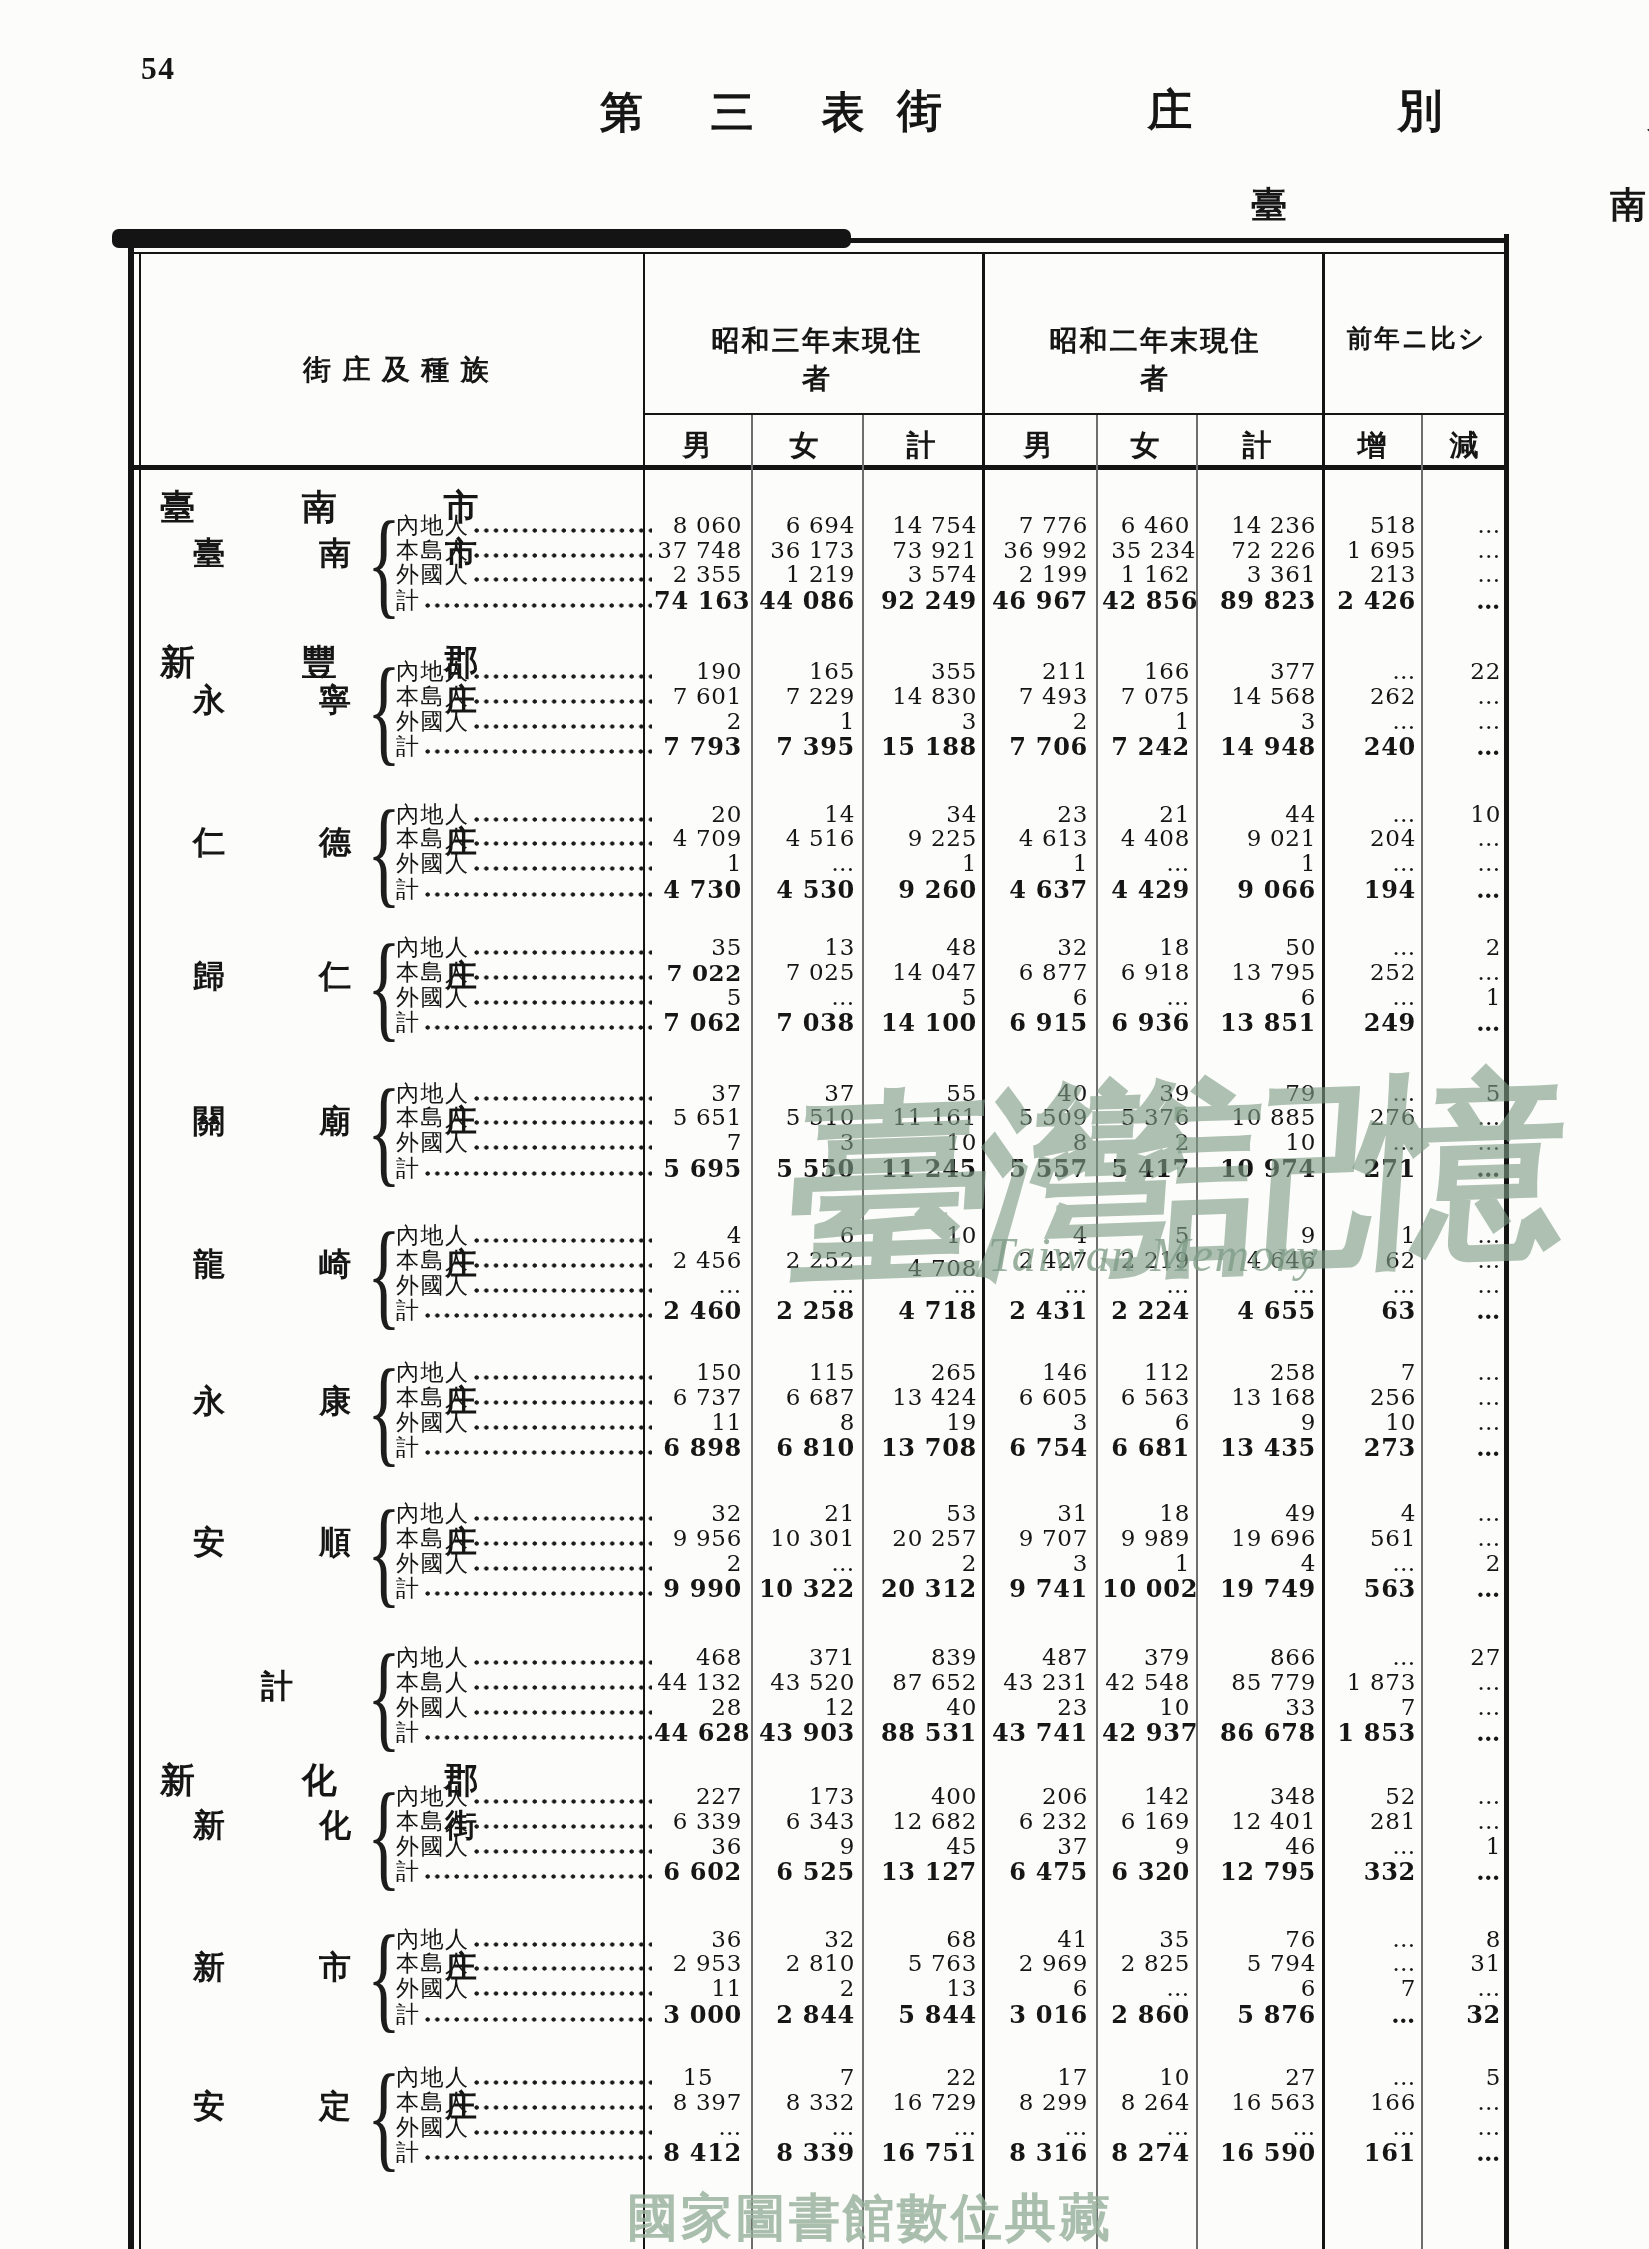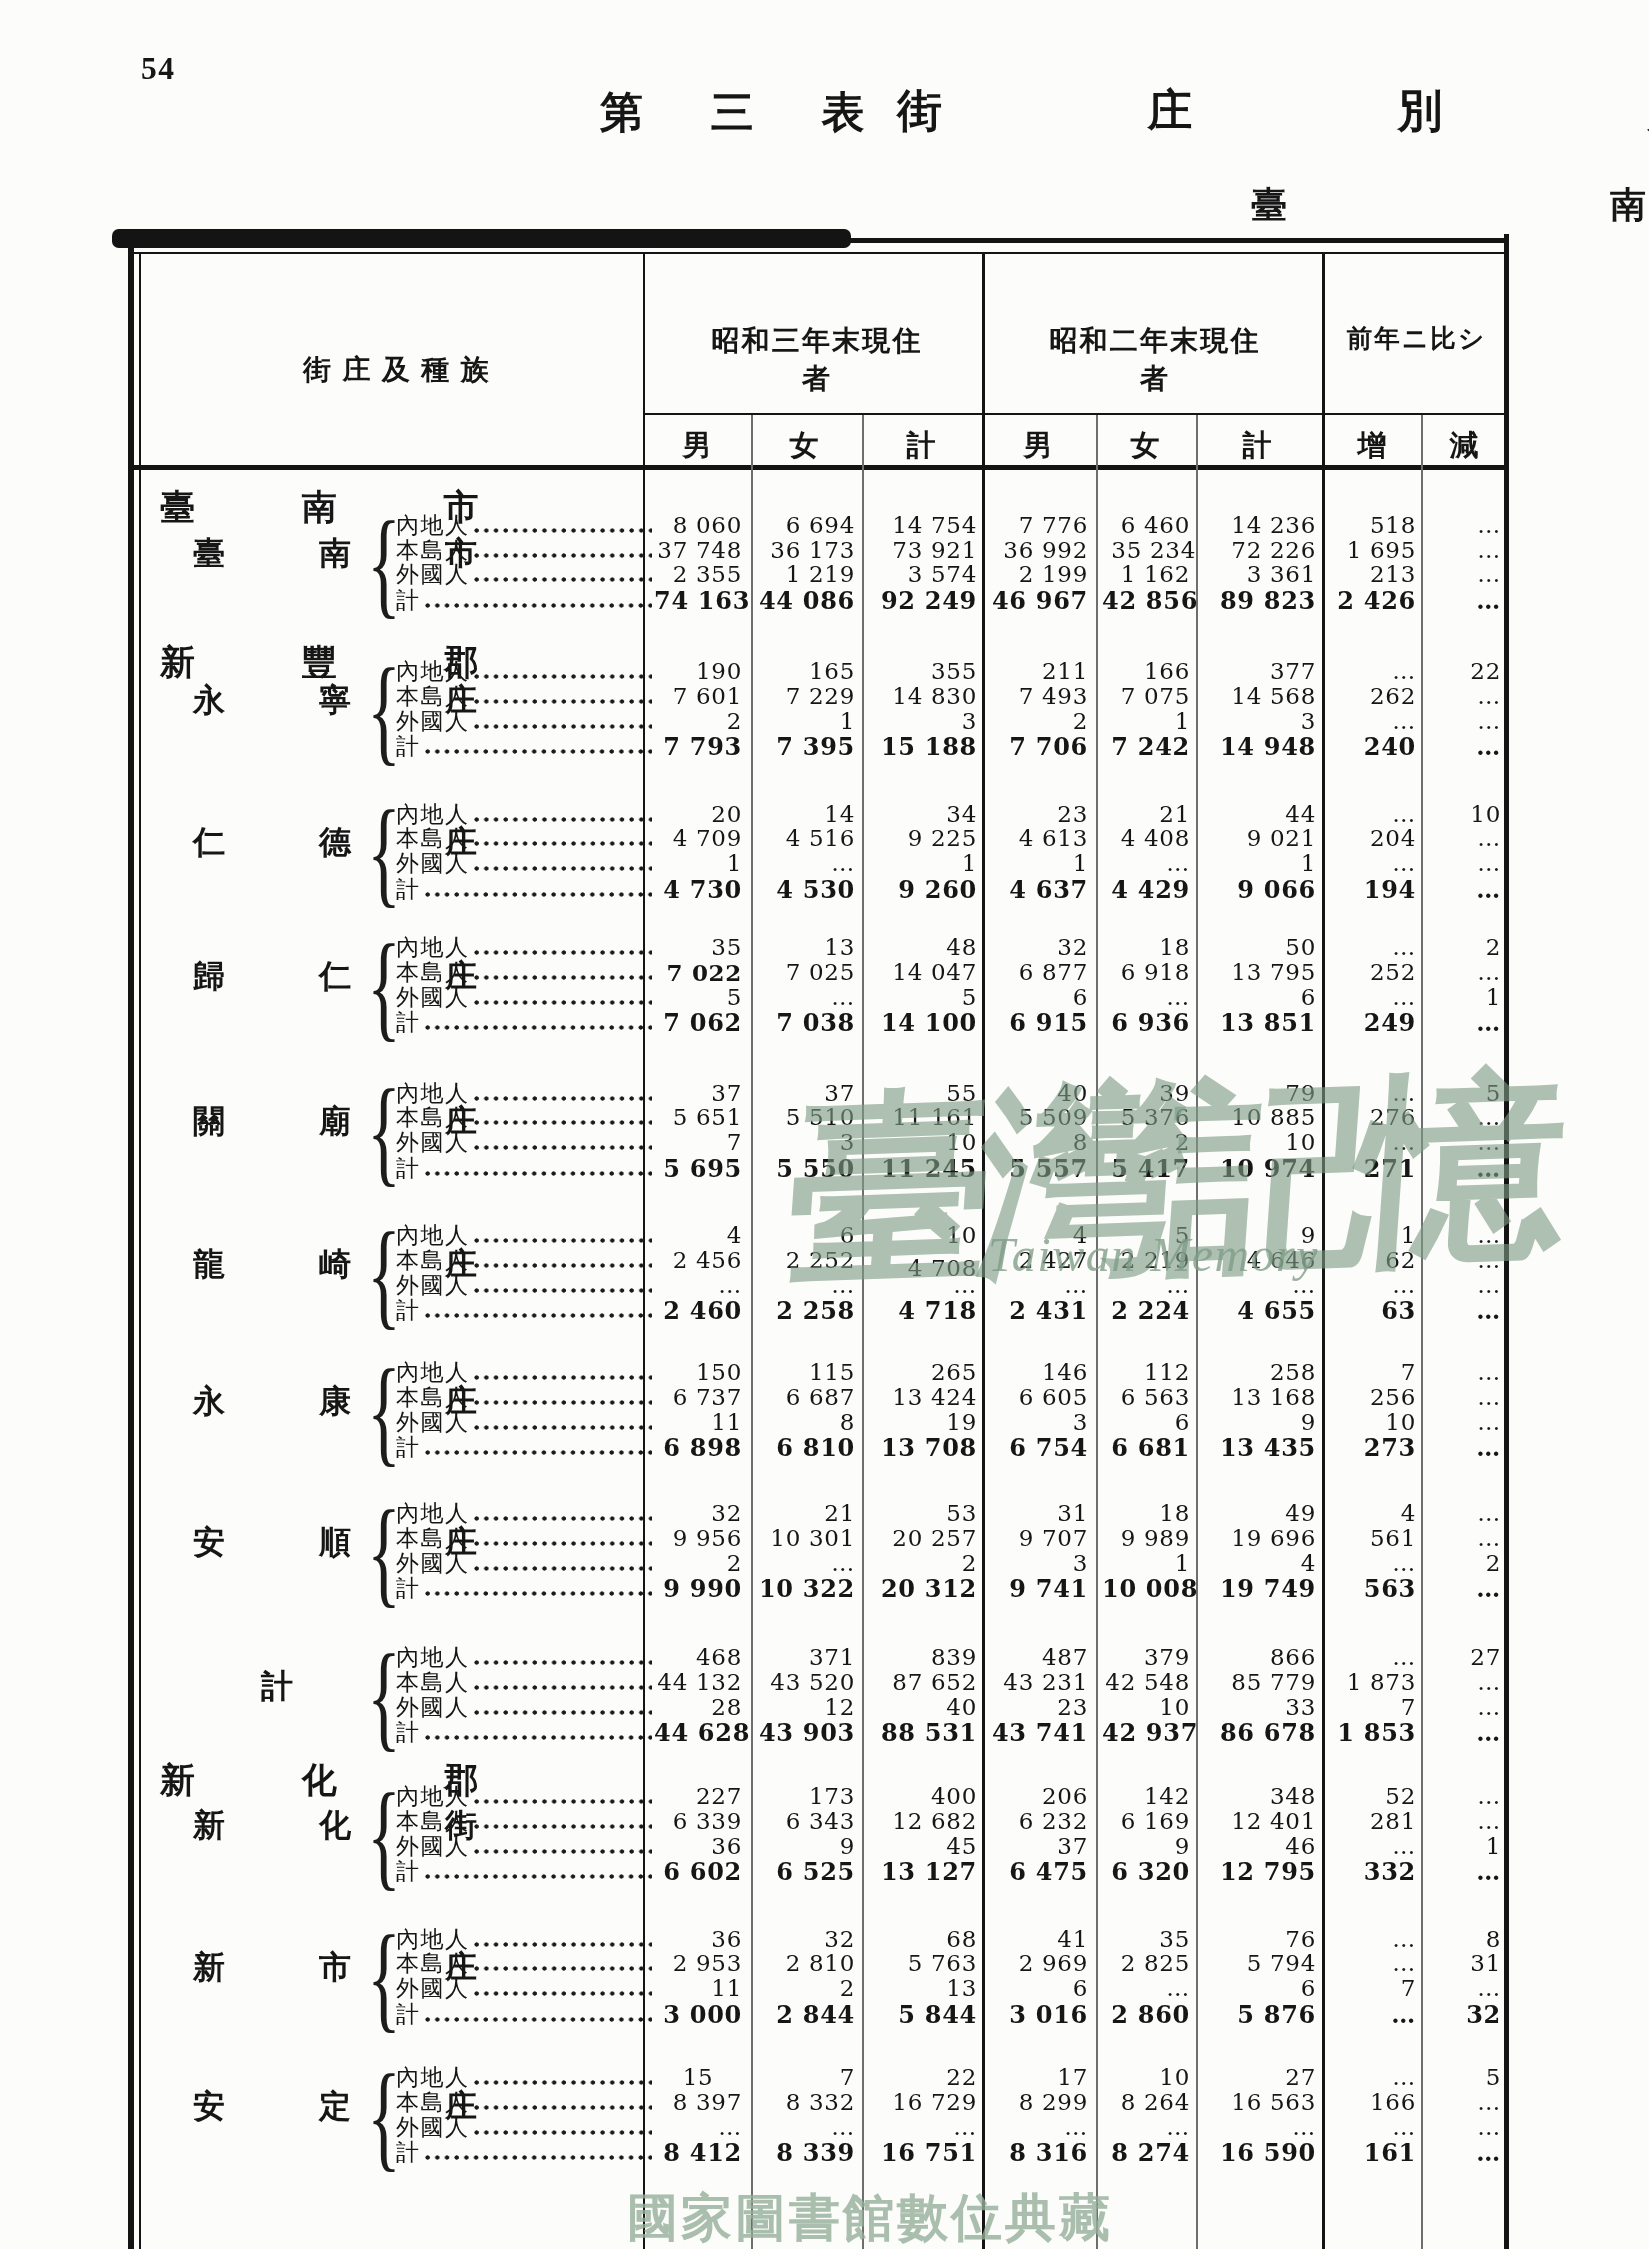--- a/index.html
+++ b/index.html
@@ -474,21 +474,21 @@
       <div class="abs num" style="top: 1551px; left: 1329px; width: 87px;">…</div>
       <div class="abs num" style="top: 1551px; left: 1428px; width: 73px;">2</div>
       <div class="abs race-row" style="top: 1576px;">
         <span class="race-label">計</span>
         <span class="leader"></span>
       </div>
       <div class="abs num total" style="top: 1576px; left: 654px; width: 88px;">9 990</div>
       <div class="abs num total" style="top: 1576px; left: 756px; width: 99px;">10 322</div>
       <div class="abs num total" style="top: 1576px; left: 868px; width: 109px;">20 312</div>
       <div class="abs num total" style="top: 1576px; left: 988px; width: 100px;">9 741</div>
-      <div class="abs num total" style="top: 1576px; left: 1102px; width: 88px;">10 008</div>
+      <div class="abs num total" style="top: 1576px; left: 1102px; width: 88px;">10 002</div>
       <div class="abs num total" style="top: 1576px; left: 1201px; width: 115px;">19 749</div>
       <div class="abs num total" style="top: 1576px; left: 1329px; width: 87px;">563</div>
       <div class="abs num total" style="top: 1576px; left: 1428px; width: 73px;">…</div>
       <div class="abs place-name" style="top: 1665px; left: 261px;">計</div>
       <div class="abs brace" style="top: 1638px;">{</div>
       <div class="abs race-row" style="top: 1645px;">
         <span class="race-label">內地人</span>
         <span class="leader"></span>
       </div>
       <div class="abs num" style="top: 1645px; left: 654px; width: 88px;">468</div>

